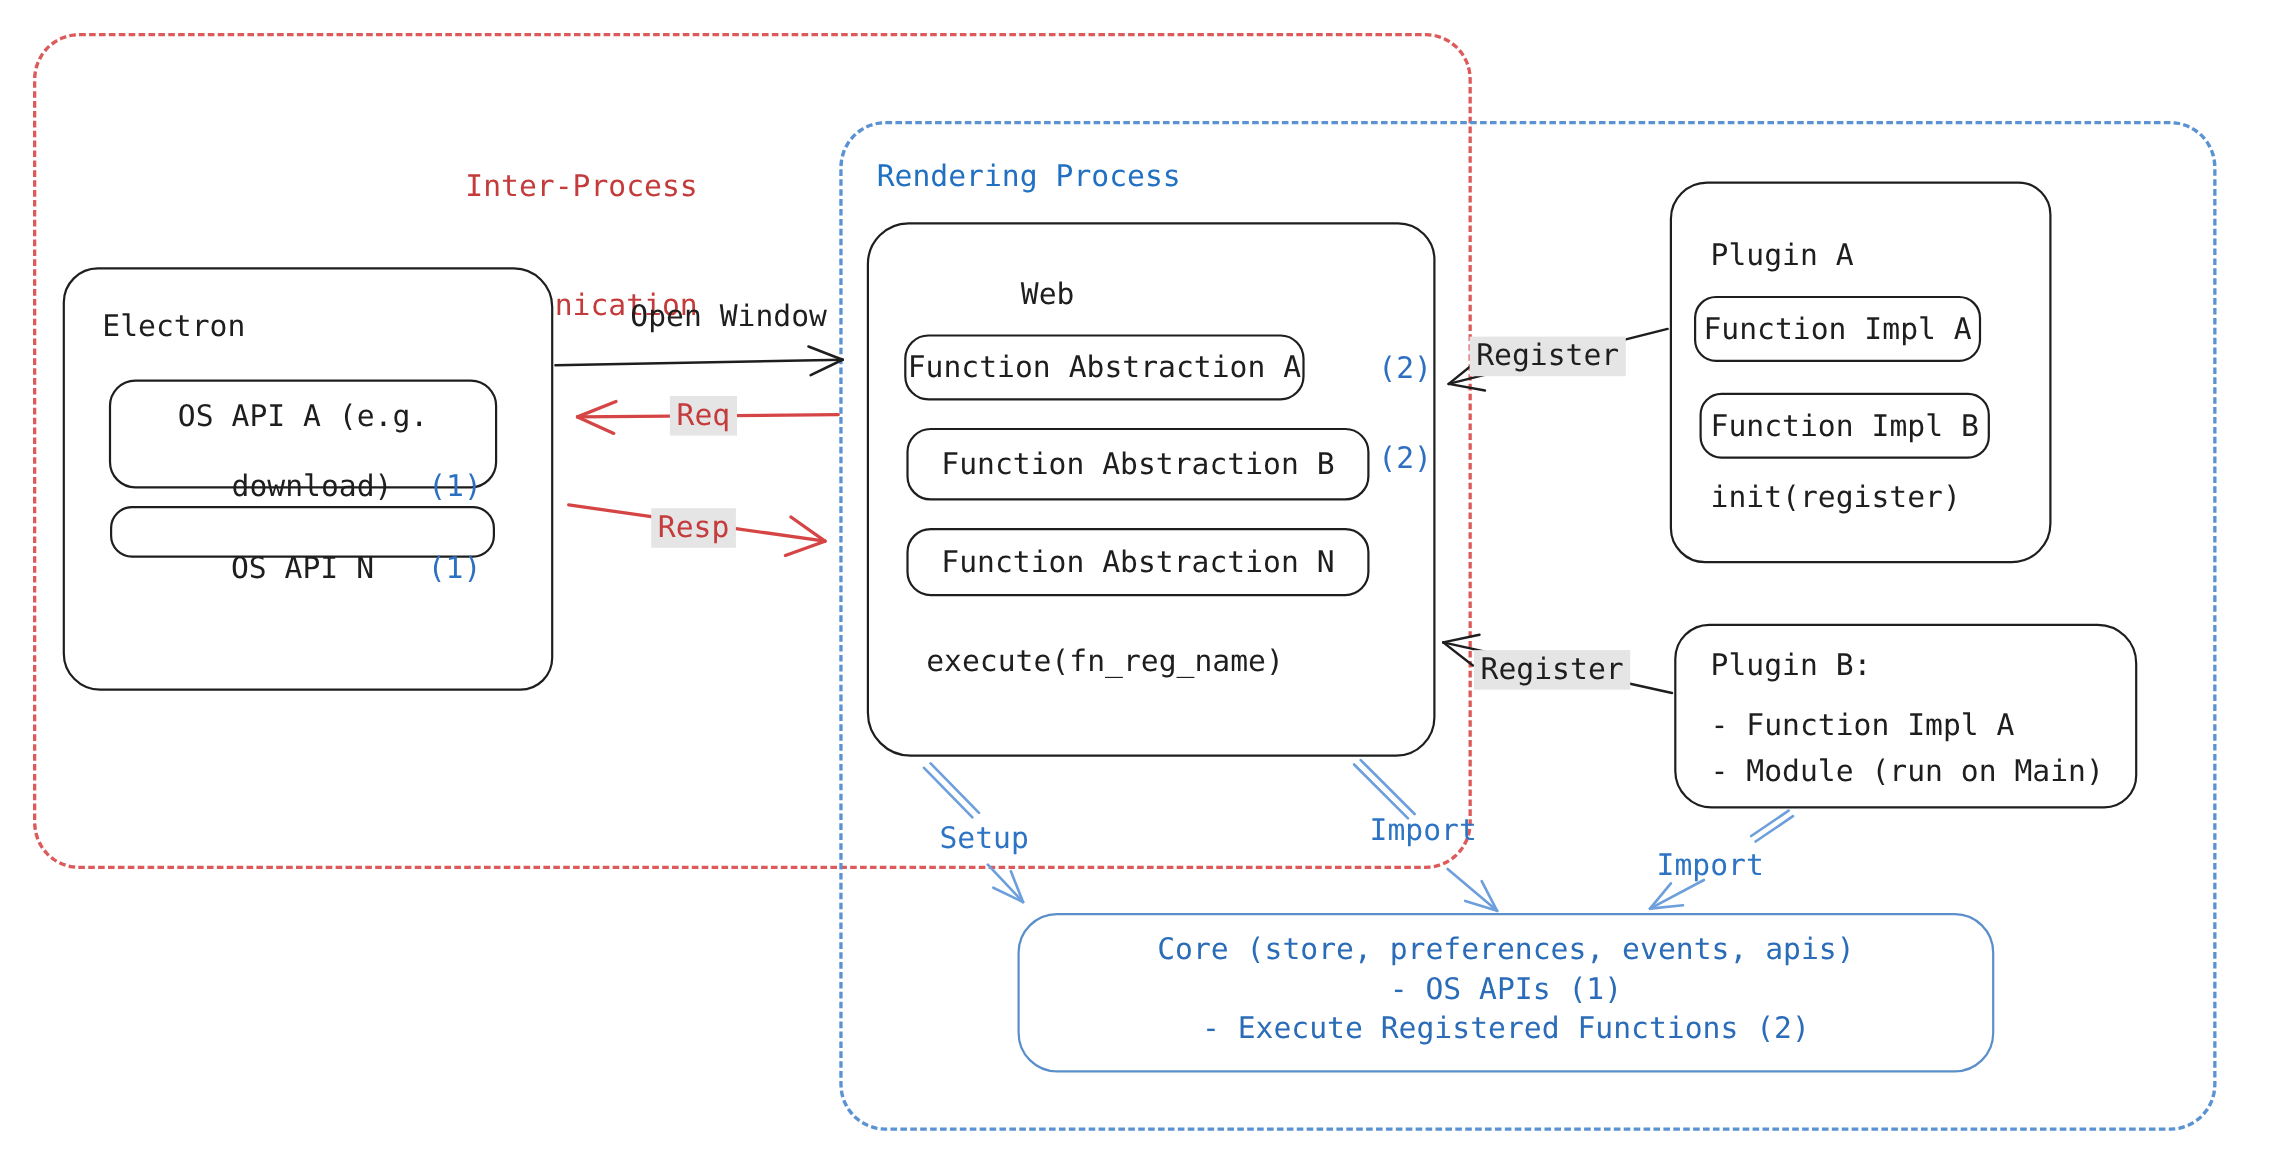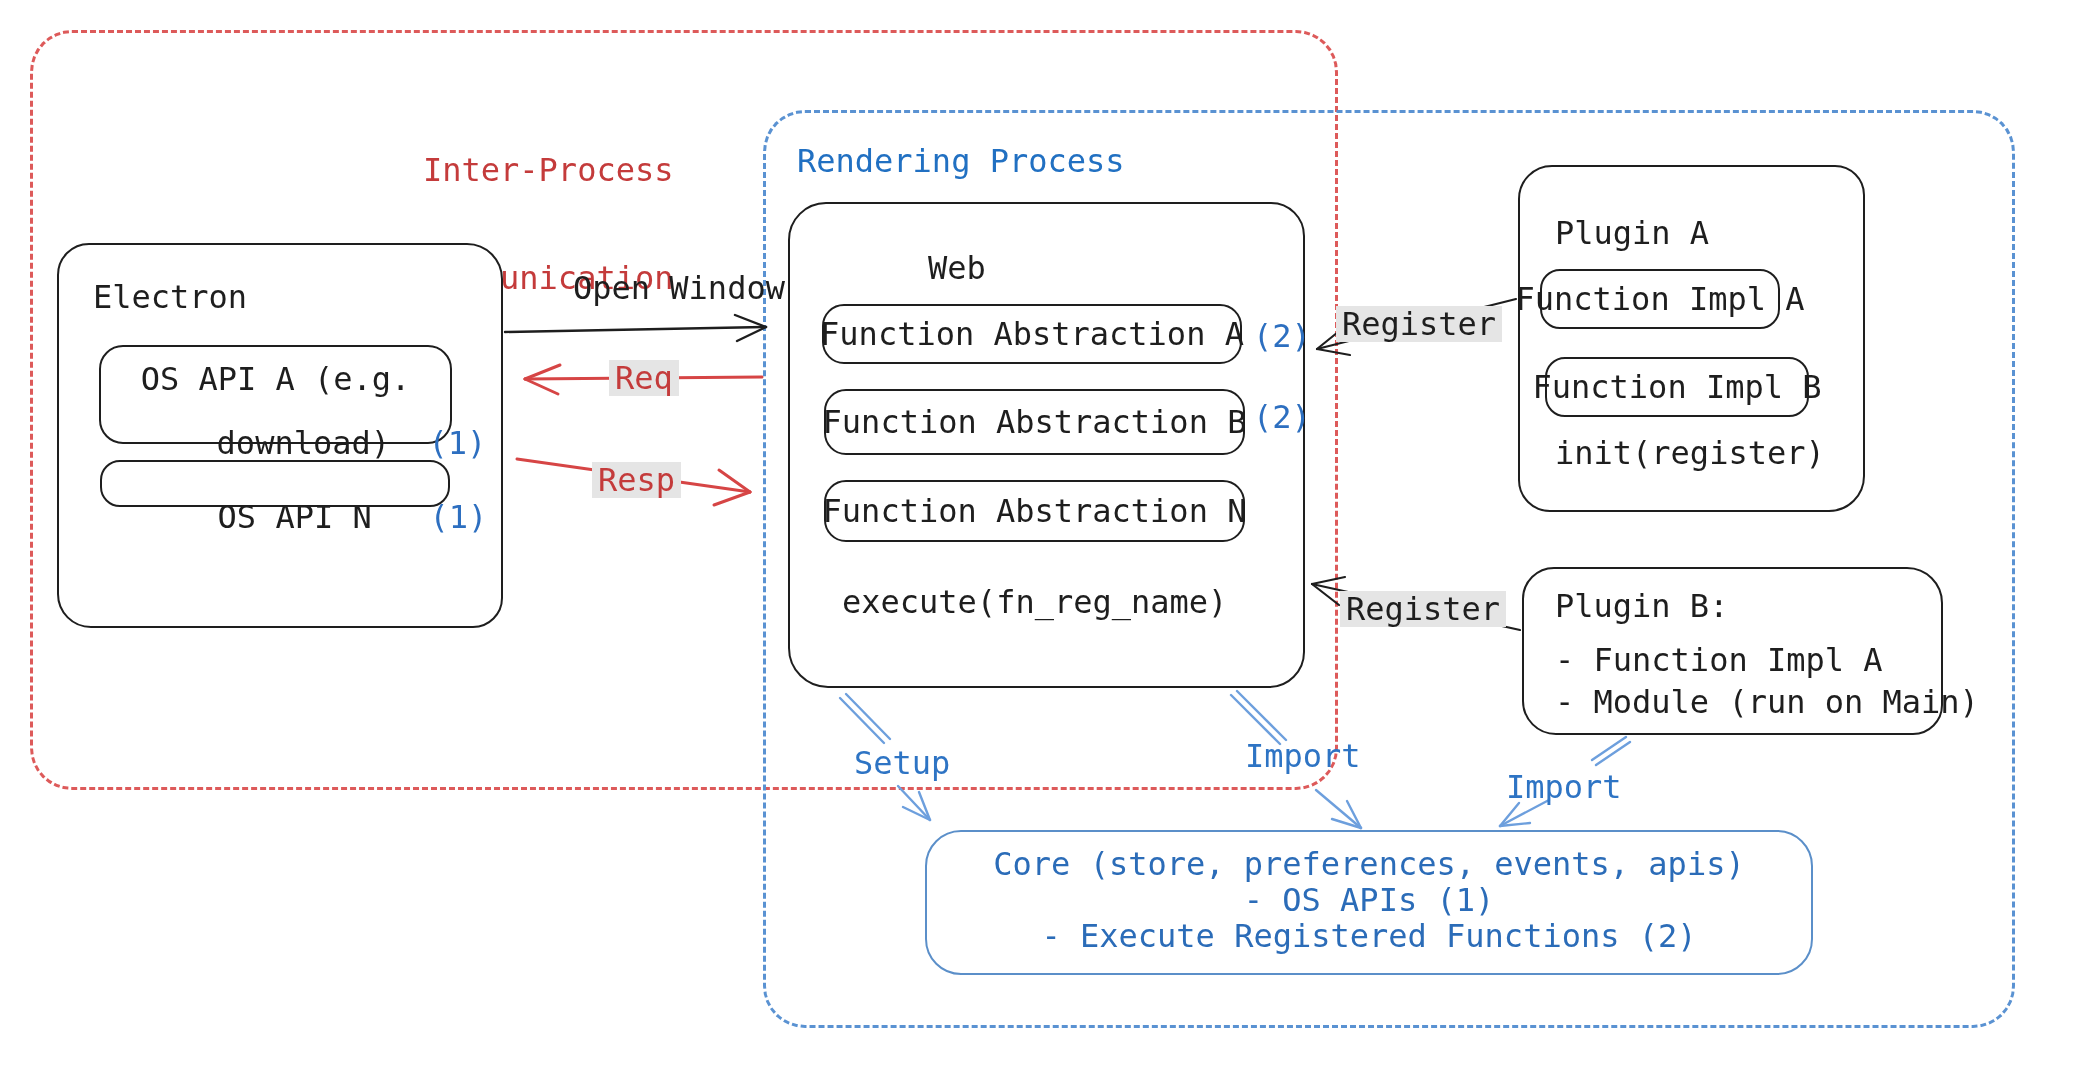--- a/index.html
+++ b/index.html
@@ -3,21 +3,21 @@
 <meta charset="utf-8">
 <style>
   html,body{margin:0;padding:0;background:#ffffff;}
   body{
     width:2074px;height:1066px;position:relative;overflow:hidden;
     font-family:"DejaVu Sans Mono","Liberation Mono",monospace;
     color:#1e1e1e;
   }
   .box{position:absolute;border:2px solid #1e1e1e;background:#ffffff;box-sizing:border-box;}
   .dashed{position:absolute;box-sizing:border-box;background:transparent;}
-  .lbl{position:absolute;font-size:32px;line-height:36px;white-space:pre;}
+  .lbl{position:absolute;font-size:27px;line-height:36px;white-space:pre;}
   .mono-center{display:flex;align-items:center;justify-content:center;}
   .num-blue{color:#2d6fc0;}
   .red-text{color:#c43b3b;}
   .blue-text{color:#2170c2;}
   .lightblue-text{color:#2e74c4;}
   .on-line{background:#e5e5e5;padding:0 6px;}
   svg.overlay{position:absolute;left:0;top:0;pointer-events:none;}
 </style>
 </head>
 <body>
@@ -46,40 +46,40 @@
   <div class="box" style="left:41px;top:215px;width:350px;height:47px;border-radius:20px;">
     <div class="lbl" style="left:0;right:0;top:7px;text-align:center;line-height:32px;">
       <span>OS API N</span><span>   </span><span class="num-blue">(1)</span>
     </div>
   </div>
 </div>
 
 <div class="box" style="left:788px;top:202px;width:517px;height:486px;border-radius:38px 34px 36px 40px;">
   <div class="lbl" style="left:138px;top:46px;">Web</div>
 
-  <div class="box mono-center" style="left:32px;top:100px;width:420px;height:60px;border-radius:22px;">
+  <div class="box mono-center" style="left:32px;top:100px;width:364px;height:60px;border-radius:22px;">
     <span class="lbl" style="position:static;line-height:normal;">Function Abstraction A</span>
   </div>
   <div class="box mono-center" style="left:34px;top:185px;width:421px;height:66px;border-radius:22px;">
     <span class="lbl" style="position:static;line-height:normal;">Function Abstraction B</span>
   </div>
   <div class="box mono-center" style="left:34px;top:276px;width:421px;height:62px;border-radius:22px;">
     <span class="lbl" style="position:static;line-height:normal;">Function Abstraction N</span>
   </div>
 
   <div class="lbl" style="left:52px;top:380px;">execute(fn_reg_name)</div>
 </div>
 
 <div class="lbl num-blue" style="left:1253px;top:318px;">(2)</div>
 <div class="lbl num-blue" style="left:1253px;top:399px;">(2)</div>
 
 <div class="box" style="left:1518px;top:165px;width:347px;height:347px;border-radius:34px 30px 36px 32px;">
   <div class="lbl" style="left:35px;top:48px;">Plugin A</div>
 
-  <div class="box mono-center" style="left:20px;top:102px;width:240px;height:60px;border-radius:20px;">
+  <div class="box mono-center" style="left:20px;top:102px;width:261px;height:60px;border-radius:20px;">
     <span class="lbl" style="position:static;line-height:normal;">Function Impl A</span>
   </div>
   <div class="box mono-center" style="left:25px;top:190px;width:264px;height:60px;border-radius:20px;">
     <span class="lbl" style="position:static;line-height:normal;">Function Impl B</span>
   </div>
 
   <div class="lbl" style="left:35px;top:268px;">init(register)</div>
 </div>
 
 <div class="box" style="left:1522px;top:567px;width:421px;height:168px;border-radius:32px 36px 30px 34px;">

